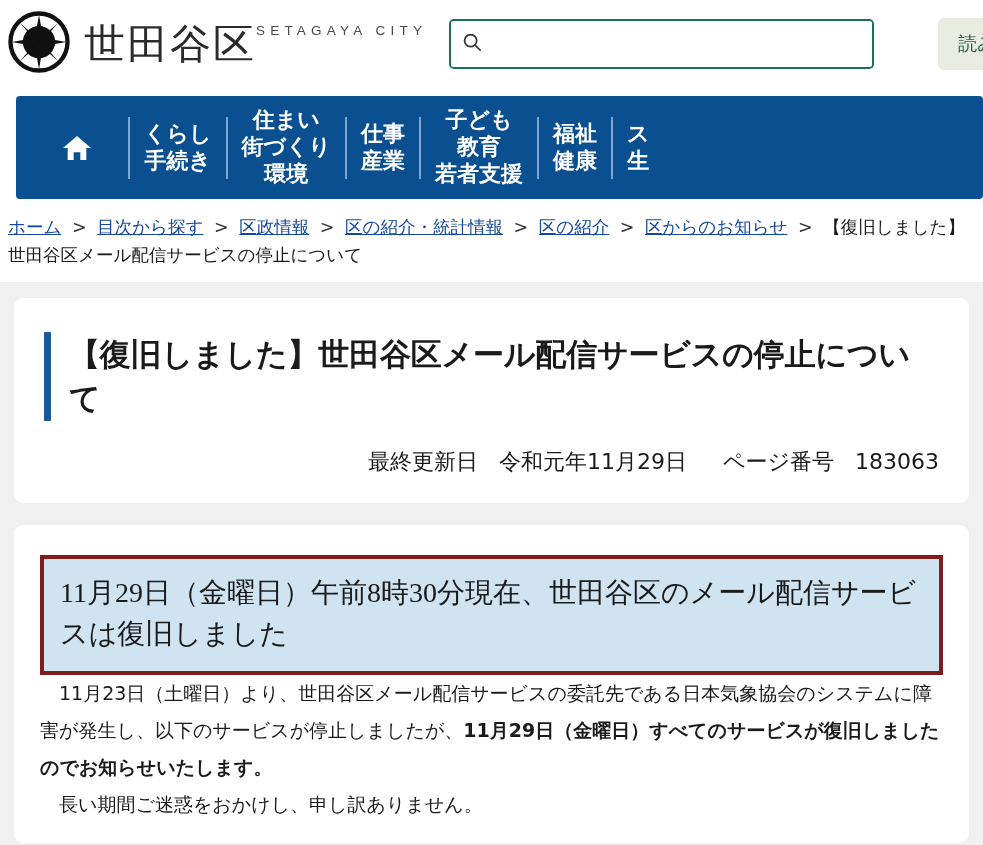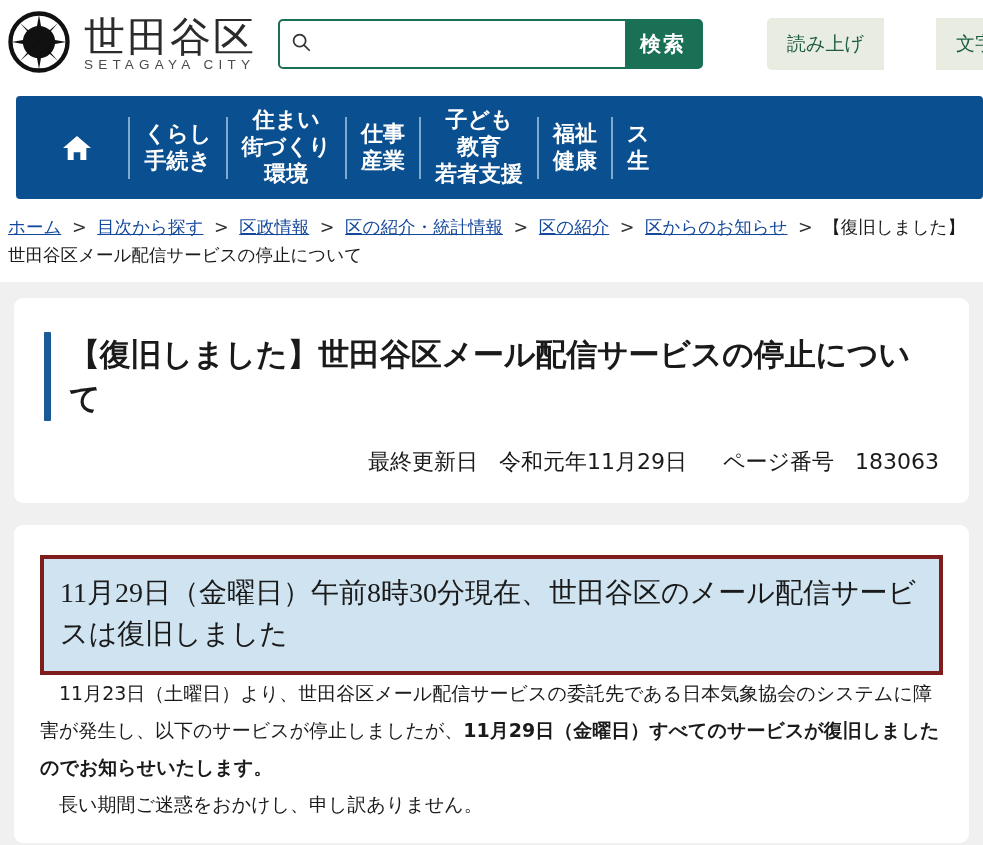--- a/index.html
+++ b/index.html
@@ -31,21 +31,20 @@
   }
 
   .logo-mark {
     width: 62px;
     height: 62px;
     flex: 0 0 auto;
   }
 
   .brand-text {
     display: flex;
-    flex-direction: column;
     justify-content: center;
     line-height: 1;
   }
 
   .brand-jp {
     font-size: 41px;
     font-weight: 500;
     letter-spacing: 2px;
     color: #2b2b2b;
     font-family: "DejaVu Sans", sans-serif;
@@ -285,21 +284,20 @@
   <div class="search-wrap">
     <div class="search-field">
       <span>
         <svg width="22" height="22" viewBox="0 0 24 24" aria-hidden="true">
           <circle cx="10.5" cy="10.5" r="6.6" fill="none" stroke="#333" stroke-width="1.9"></circle>
           <line x1="15.3" y1="15.3" x2="21" y2="21" stroke="#333" stroke-width="1.9" stroke-linecap="round"></line>
         </svg>
       </span>
       <input class="search-input" type="text" placeholder="" style="">
     </div>
-    <button class="search-btn">検索</button>
   </div>
 
   <div class="head-tools">
     <button class="tool-btn first">読み上げ</button>
     <button class="tool-btn last">
       <span>文字・色</span>
       <span class="chev"></span>
     </button>
   </div>
 </div>

